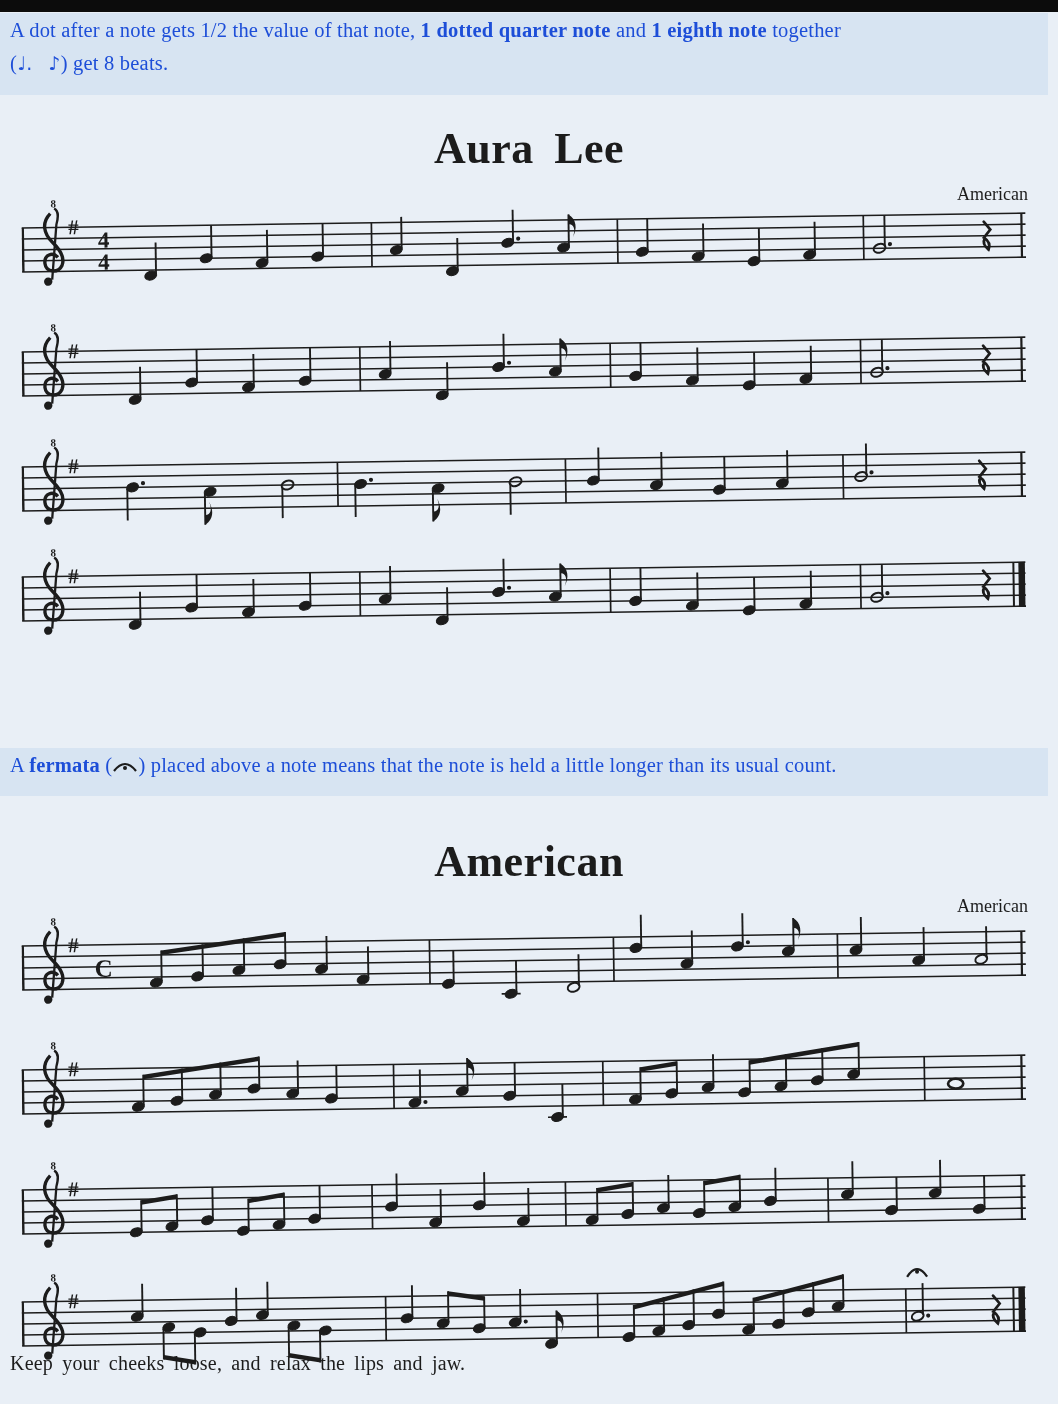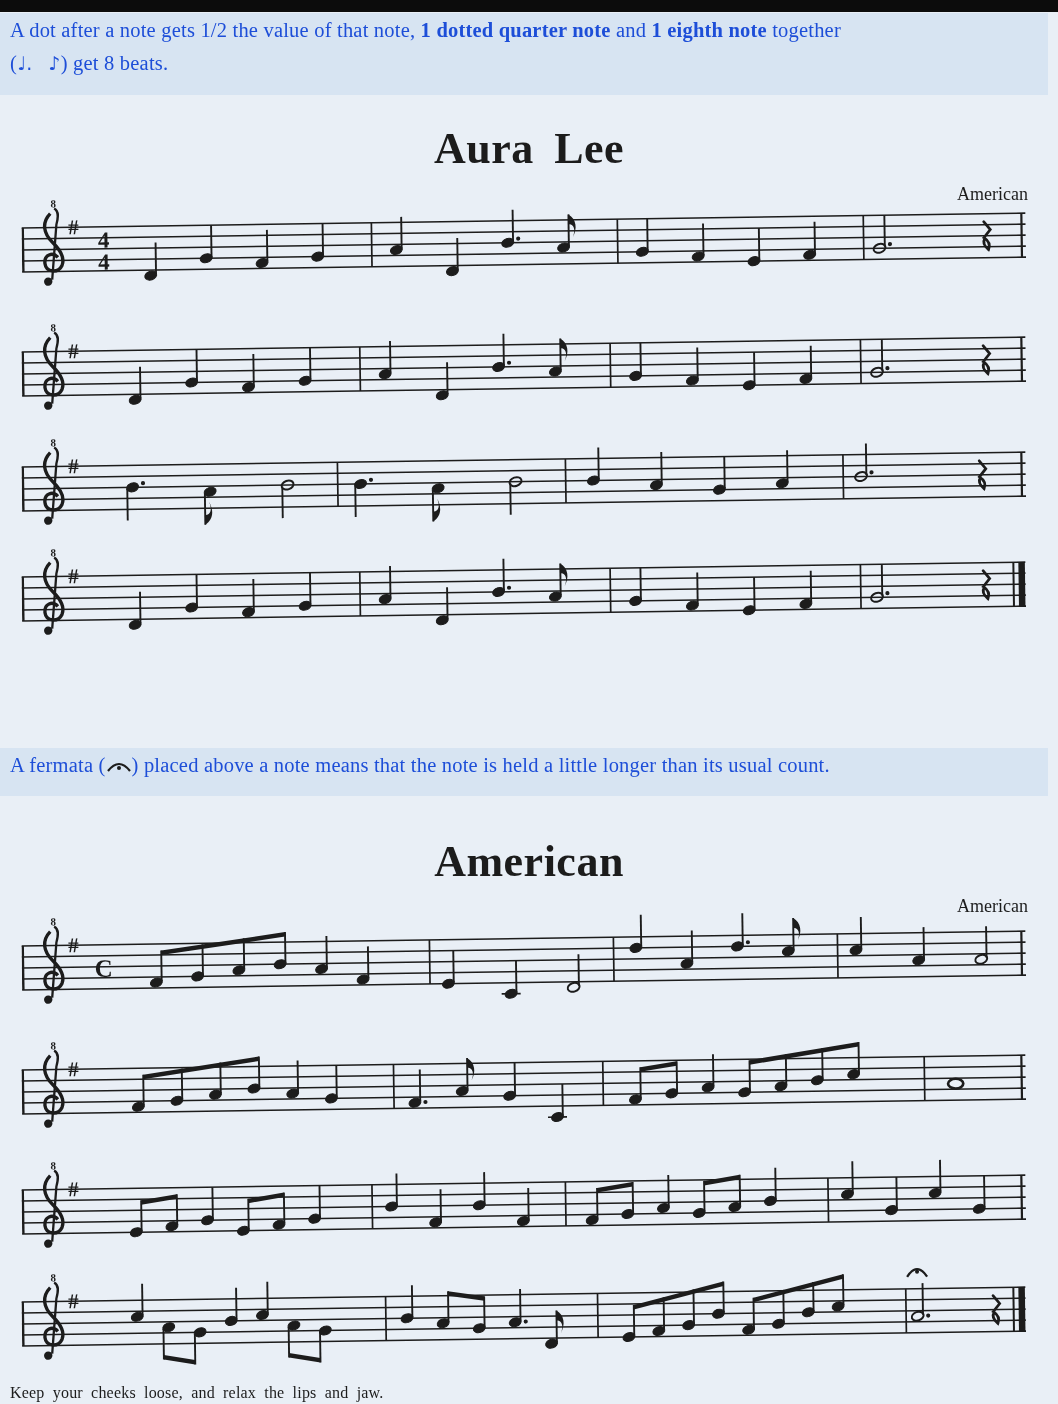--- a/index.html
+++ b/index.html
@@ -21,22 +21,22 @@
   .title{
     position:absolute;left:0;width:100%;text-align:center;
     font-weight:bold;font-size:44px;letter-spacing:.5px;word-spacing:9px;
   }
   .origin{position:absolute;right:30px;font-size:18px;}
   .system{
     position:absolute;left:22px;width:1012px;height:113px;
     transform:rotate(-0.85deg);transform-origin:0% 60%;
   }
   .footer{
-    position:absolute;left:10px;top:1352px;font-size:16px;
-    word-spacing:4px;letter-spacing:.2px;margin-top:32px;
+    position:absolute;left:10px;top:1352px;font-size:20px;
+    word-spacing:4px;letter-spacing:.2px;
   }
 </style>
 </head>
 <body style="background: rgb(233, 239, 246);">
 
 <div class="topbar" style="background: rgb(12, 12, 12);"></div>
 
 <div class="band" id="band1" style="background: rgb(215, 228, 242);"></div>
 <div class="btext" style="top:19px"><span>A dot after a note gets 1/2 the value of that note, </span><span style="font-weight: bold;">1 dotted quarter note</span><span> and </span><span style="font-weight: bold;">1 eighth note</span><span> together</span></div>
 <div class="btext" style="top:52px"><span>(</span><span class="glyph">♩.</span><span>&nbsp;&nbsp;&nbsp;</span><span class="glyph">♪</span><span>) get 8 beats.</span></div>
@@ -486,21 +486,21 @@
         </g>
         <g>
           <path d="M 961.5929411764707 38 L 968.0929411764707 46 L 961.5929411764707 54 Q 969.0929411764707 59 966.0929411764707 66 Q 959.0929411764707 60 962.5929411764707 54.5" stroke="#1c1c1c" stroke-width="2.7" fill="none" stroke-linecap="round"></path>
         </g>
       </g>
       <line x1="992" y1="30" x2="992" y2="74" stroke="#1c1c1c" stroke-width="2"></line>
       <rect x="997" y="30" width="6.5" height="44" fill="#1c1c1c"></rect>
     </svg></div>
 
 <div class="band" id="band2" style="background: rgb(215, 228, 242);"></div>
-<div class="btext" style="top:754px"><span>A </span><span style="font-weight: normal;">fermata</span><span> (</span><span><svg width="26" height="17" viewBox="0 0 26 17" style="vertical-align:-2px">
+<div class="btext" style="top:754px"><span>A </span><span style="font-weight: bold;">fermata</span><span> (</span><span><svg width="26" height="17" viewBox="0 0 26 17" style="vertical-align:-2px">
         <path d="M2 14 Q13 0 24 14" stroke="#1c1c1c" stroke-width="2.2" fill="none"></path>
         <circle cx="13" cy="11" r="2" fill="#1c1c1c"></circle>
       </svg></span><span>) placed above a note means that the note is held a little longer than its usual count.</span></div>
 
 <div class="title" style="top:836px">American</div>
 <div class="origin" style="top:896px">American</div>
 
 <div class="system" style="top:916px"><svg viewBox="0 0 1010 113" width="1010" height="113">
       <line x1="0" y1="30" x2="1004" y2="30" stroke="#1c1c1c" stroke-width="1.6"></line>
       <line x1="0" y1="41" x2="1004" y2="41" stroke="#1c1c1c" stroke-width="1.6"></line>

